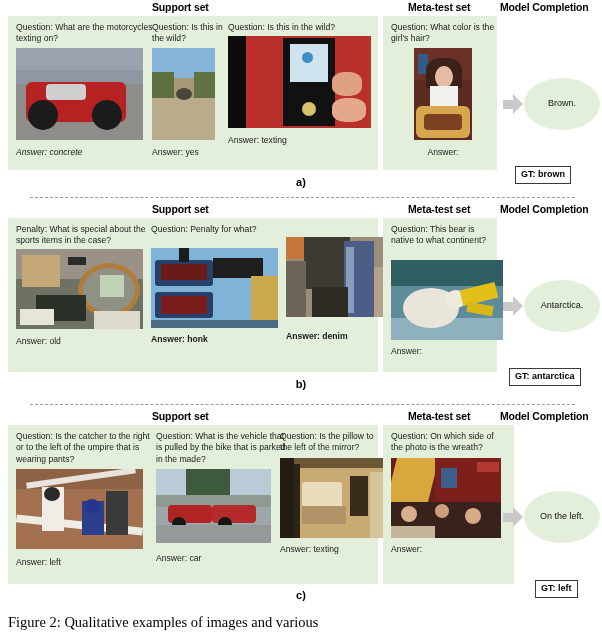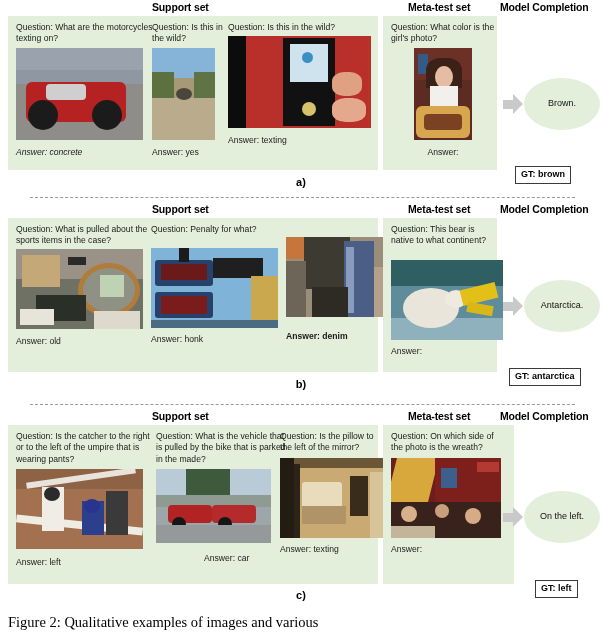--- a/index.html
+++ b/index.html
@@ -219,21 +219,21 @@
             <div class="blob" style="left:104px; top:62px; width:34px; height:24px; background:#e4a98c; border-radius:40%;"></div>
             <div class="bar" style="left:0; top:0; width:18px; height:92px; background:#0c0c0c;"></div>
           </div>
           <div class="a-text" style="margin-top:7px;">Answer: texting</div>
         </div>
 
       </div>
 
       <div class="green-box metatest-box" style="height:154px;">
         <div class="cell" style="left:8px; top:6px; width:104px;">
-          <div class="q-text">Question: What color is the girl's photo?</div>
+          <div class="q-text">Question: What color is the girl's hair?</div>
           <div class="thumb" style="width:58px; height:92px; margin:3px auto 0 auto; background:#5c2b22;">
             <div class="bar" style="left:0; top:0; width:58px; height:32px; background:#6b3026;"></div>
             <div class="bar" style="left:4px; top:6px; width:10px; height:20px; background:#345a86;"></div>
             <div class="blob" style="left:19px; top:14px; width:22px; height:26px; background:#e0b79c;"></div>
             <div class="bar" style="left:12px; top:10px; width:36px; height:30px; background:#3b2118; border-radius:40% 40% 0 0;"></div>
             <div class="blob" style="left:21px; top:18px; width:18px; height:22px; background:#e6bda2;"></div>
             <div class="bar" style="left:16px; top:38px; width:28px; height:26px; background:#f2f0ec;"></div>
             <div class="bar" style="left:2px; top:58px; width:54px; height:32px; background:#d8a64e; border-radius:6px;"></div>
             <div class="bar" style="left:10px; top:66px; width:38px; height:16px; background:#7a4122; border-radius:4px;"></div>
           </div>
@@ -260,21 +260,21 @@
       <div class="col-header hdr-support">Support set</div>
       <div class="col-header hdr-metatest">Meta-test set</div>
       <div class="col-header hdr-model">Model Completion</div>
     </div>
 
     <div class="row" style="height:156px;">
 
       <div class="green-box support-box" style="height:154px;">
 
         <div class="cell" style="left:8px; top:6px; width:132px;">
-          <div class="q-text">Question: What is pulled about the sports items in the case?</div>
+          <div class="q-text">Penalty: What is special about the sports items in the case?</div>
           <div class="thumb" style="width:127px; height:80px; margin-top:2px; background:#6f7164;">
             <div class="bar" style="left:0; top:0; width:127px; height:30px; background:#9a9286;"></div>
             <div class="bar" style="left:6px; top:6px; width:38px; height:32px; background:#c5a878;"></div>
             <div class="bar" style="left:52px; top:8px; width:18px; height:8px; background:#2a2a2a;"></div>
             <div class="blob" style="left:62px; top:14px; width:52px; height:44px; border:5px solid #b07c3a; background:#8e9184;"></div>
             <div class="bar" style="left:20px; top:46px; width:50px; height:26px; background:#2a2f28;"></div>
             <div class="bar" style="left:4px; top:60px; width:34px; height:16px; background:#e7e4da;"></div>
             <div class="bar" style="left:78px; top:62px; width:46px; height:18px; background:#ddd9cd;"></div>
             <div class="bar" style="left:84px; top:26px; width:24px; height:22px; background:#bfd2b4;"></div>
           </div>
@@ -286,21 +286,21 @@
           <div class="thumb" style="width:127px; height:80px; margin-top:13px; background:#7fb3d8;">
             <div class="bar" style="left:4px; top:12px; width:58px; height:26px; background:#28416a; border-radius:3px;"></div>
             <div class="bar" style="left:10px; top:16px; width:46px; height:16px; background:#6b1a1a;"></div>
             <div class="bar" style="left:4px; top:44px; width:58px; height:26px; background:#28416a; border-radius:3px;"></div>
             <div class="bar" style="left:10px; top:48px; width:46px; height:18px; background:#7a1c1c;"></div>
             <div class="bar" style="left:62px; top:10px; width:50px; height:20px; background:#1f1f1f;"></div>
             <div class="bar" style="left:28px; top:0px; width:10px; height:14px; background:#1b1b1b;"></div>
             <div class="bar" style="left:100px; top:28px; width:27px; height:52px; background:#c9a84e;"></div>
             <div class="bar" style="left:0; bottom:0; width:127px; height:8px; background:#4a6b82;"></div>
           </div>
-          <div class="a-text" style="margin-top:6px;">Answer: honk</div>
+          <div class="a-text" style="margin-top:6px;font-weight:bold;">Answer: honk</div>
         </div>
 
         <div class="cell" style="left:278px; top:6px; width:94px;">
           <div class="thumb" style="width:110px; height:80px; margin-top:13px; background:#9a8d7a;">
             <div class="bar" style="left:0; top:0; width:34px; height:22px; background:#c6763a;"></div>
             <div class="bar" style="left:18px; top:0px; width:46px; height:52px; background:#3d3a32;"></div>
             <div class="bar" style="left:58px; top:4px; width:30px; height:76px; background:#4a5e86;"></div>
             <div class="bar" style="left:60px; top:10px; width:8px; height:66px; background:#8a9cbe;"></div>
             <div class="bar" style="left:0; top:24px; width:20px; height:56px; background:#6d6558;"></div>
             <div class="bar" style="left:88px; top:30px; width:22px; height:50px; background:#b5a089;"></div>
@@ -371,21 +371,21 @@
           <div class="thumb" style="width:115px; height:74px; margin-top:4px; background:#9da6a8;">
             <div class="bar" style="left:0; top:0; width:115px; height:26px; background:#b9cbd6;"></div>
             <div class="bar" style="left:30px; top:0; width:44px; height:34px; background:#3e5a3c;"></div>
             <div class="bar" style="left:0; top:26px; width:115px; height:12px; background:#8f9a92;"></div>
             <div class="bar" style="left:12px; top:36px; width:44px; height:18px; background:#b22424; border-radius:4px;"></div>
             <div class="bar" style="left:56px; top:36px; width:44px; height:18px; background:#b52a2a; border-radius:4px;"></div>
             <div class="blob" style="left:16px; top:48px; width:14px; height:14px; background:#161616;"></div>
             <div class="blob" style="left:62px; top:48px; width:14px; height:14px; background:#161616;"></div>
             <div class="bar" style="left:0; bottom:0; width:115px; height:18px; background:#96999a;"></div>
           </div>
-          <div class="a-text" style="margin-top:10px;margin-left:48px;">Answer: car</div>
+          <div class="a-text" style="margin-top:10px;">Answer: car</div>
         </div>
 
         <div class="cell" style="left:272px; top:6px; width:100px;">
           <div class="q-text">Question: Is the pillow to the left of the mirror?</div>
           <div class="thumb" style="width:107px; height:80px; margin-top:4px; background:#c9aa72;">
             <div class="bar" style="left:0; top:0; width:107px; height:10px; background:#6b5636;"></div>
             <div class="bar" style="left:0; top:0; width:14px; height:80px; background:#231c12;"></div>
             <div class="bar" style="left:14px; top:6px; width:6px; height:74px; background:#2c2419;"></div>
             <div class="bar" style="left:22px; top:24px; width:40px; height:26px; background:#e9dcbd; border-radius:3px;"></div>
             <div class="bar" style="left:22px; top:48px; width:44px; height:18px; background:#b09366;"></div>

